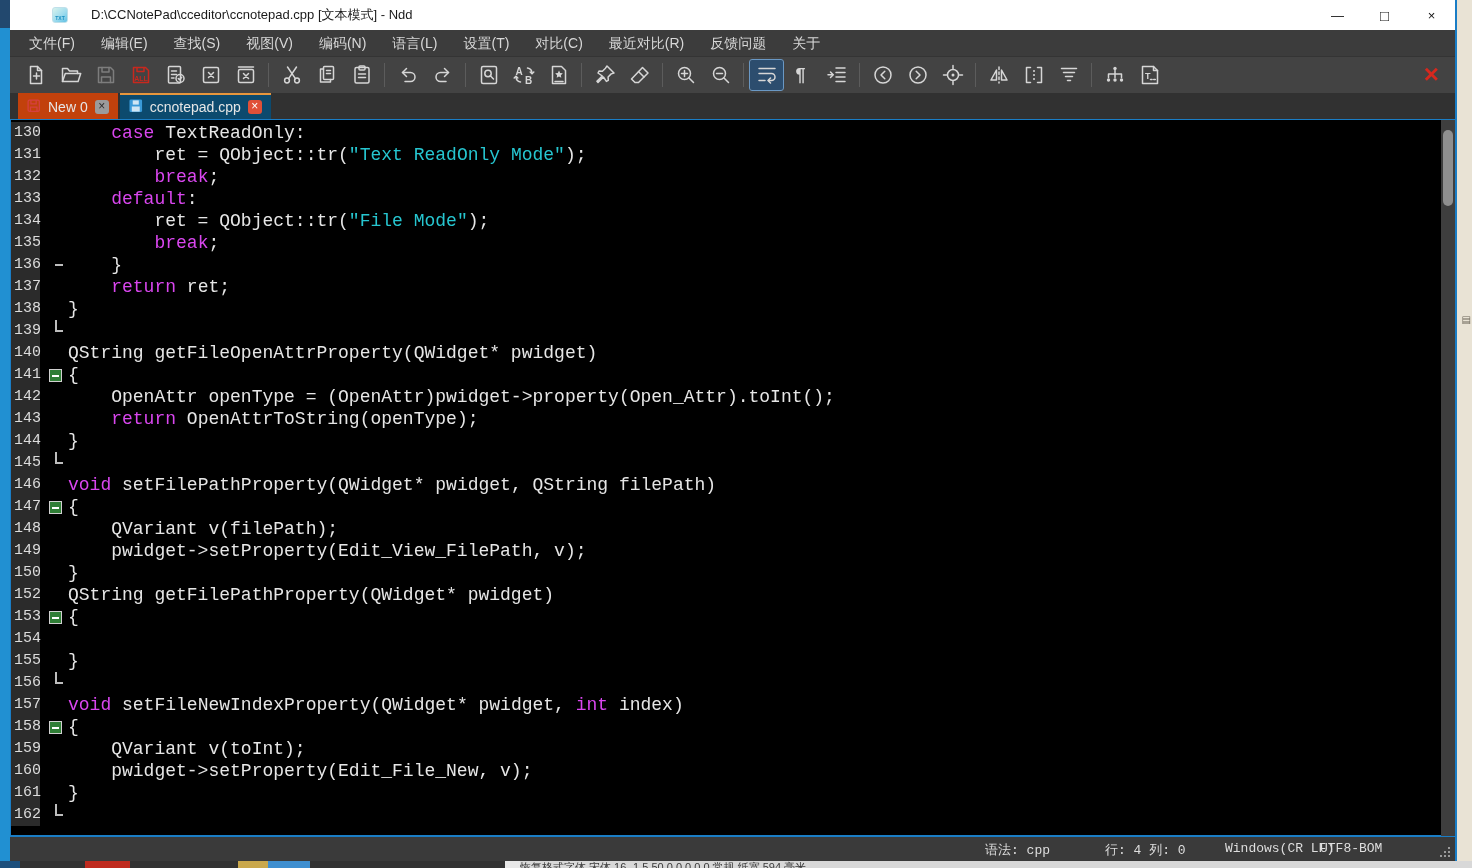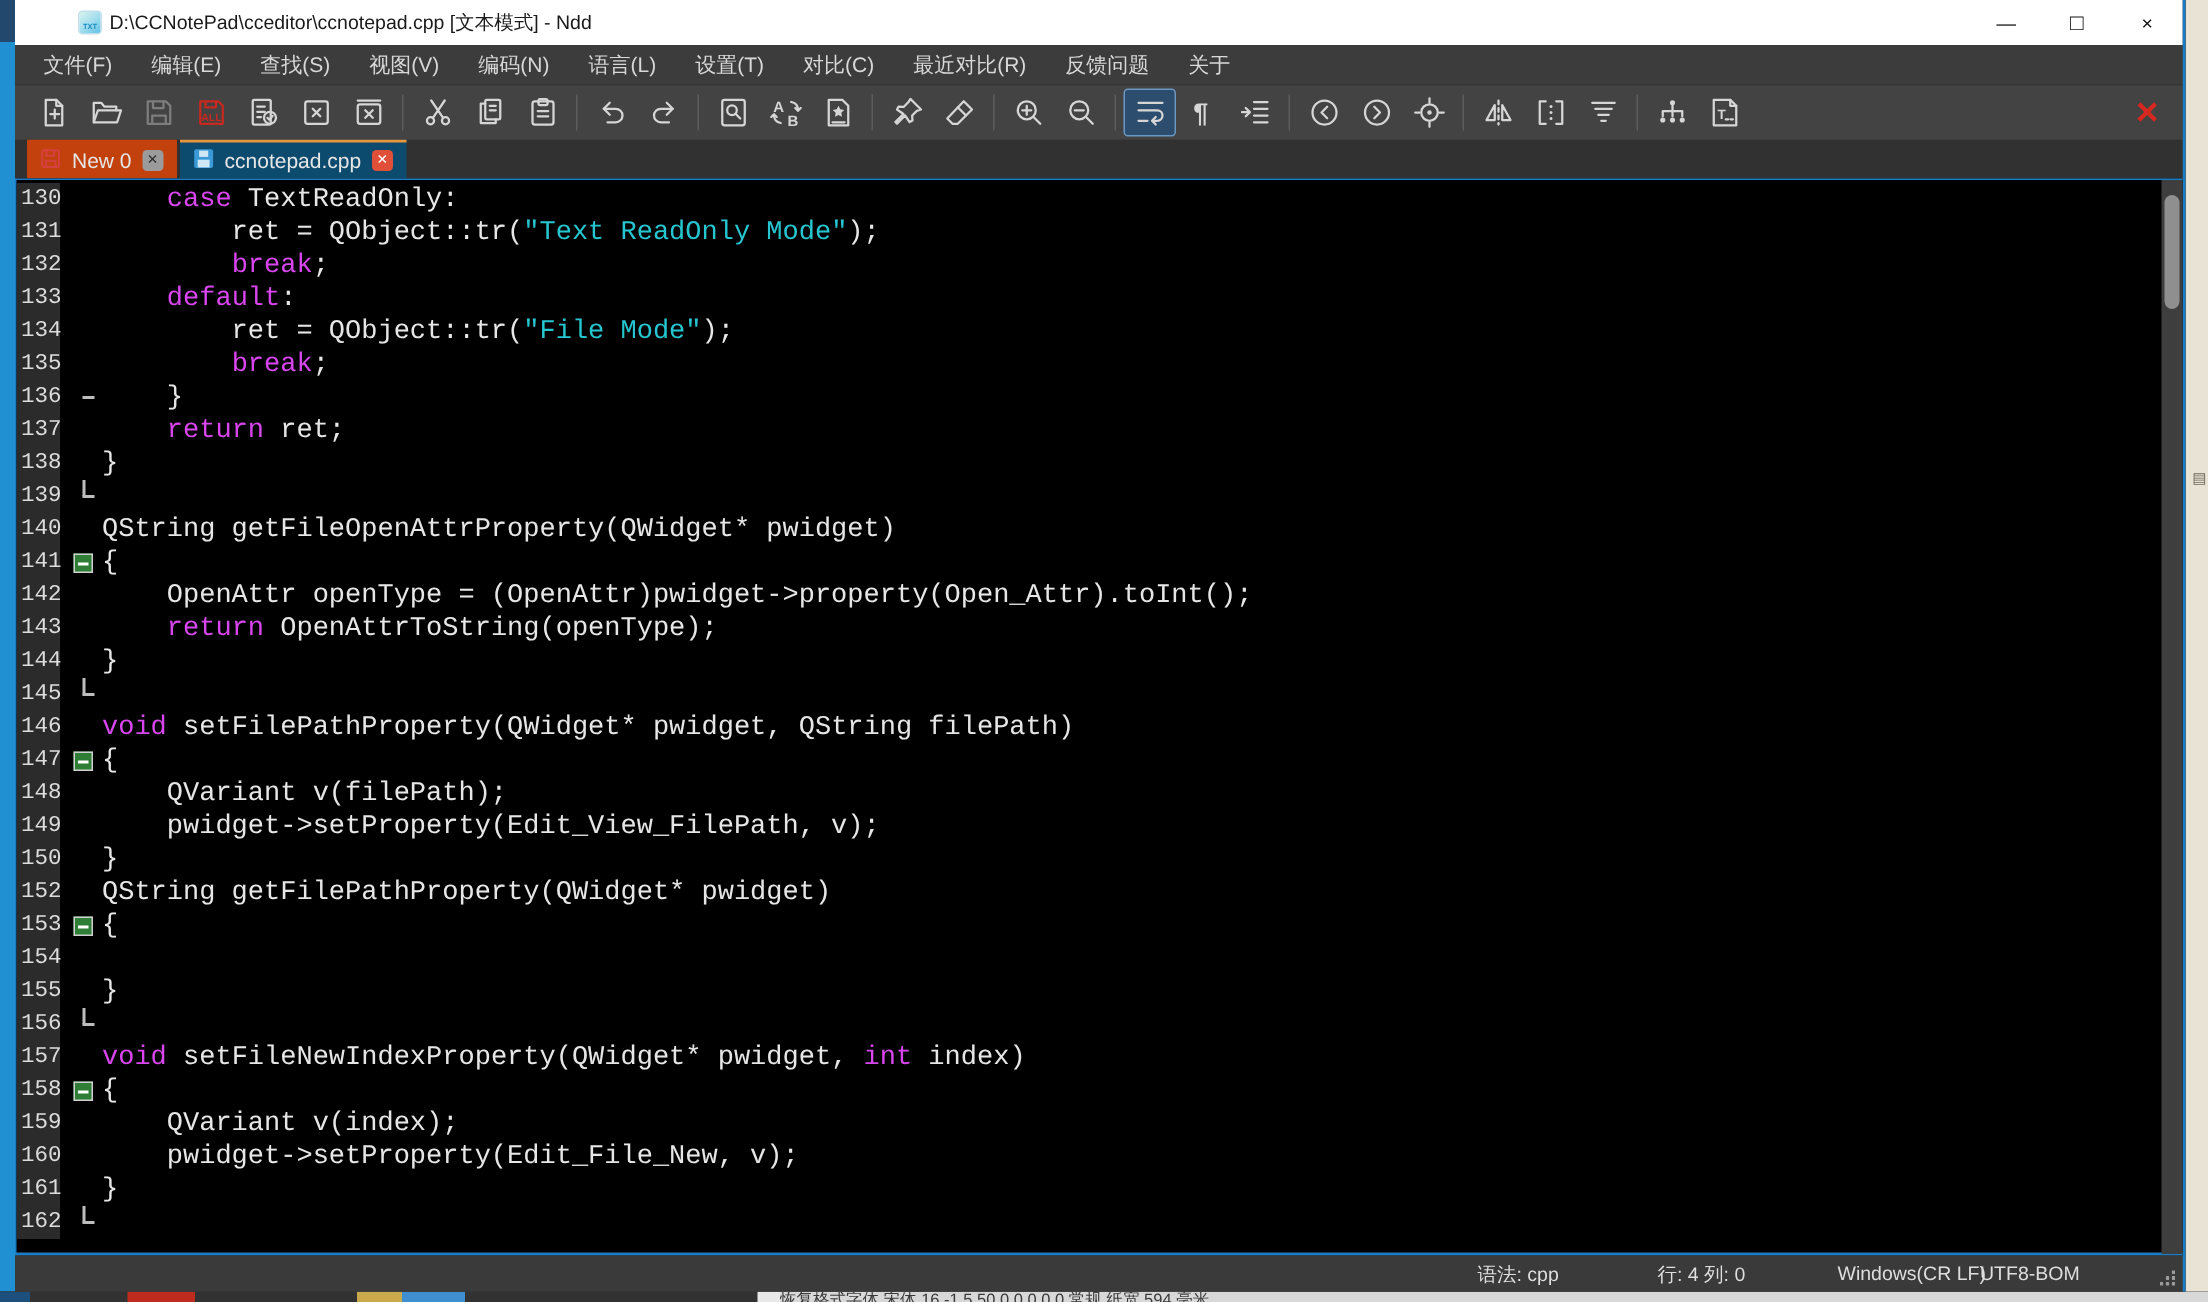--- a/index.html
+++ b/index.html
@@ -19,21 +19,21 @@
 
   
   .app{position:absolute;left:10px;top:0;width:1447px;height:861px;background:#3c3c3c;
     border-right:2px solid #1a7dc5}
 
   .titlebar{height:30px;background:#ffffff;position:relative;display:flex;align-items:center;padding-left:42px}
   .app-icon{width:16px;height:16px;border-radius:3px;flex:none;position:relative;
     background:linear-gradient(140deg,#d8f3ec 0%,#9fdcee 55%,#5fc0e4 100%);border:1px solid #bfe0ea}
   .app-icon::after{content:"TXT";position:absolute;left:0;right:0;bottom:1px;text-align:center;
     font-size:5px;font-weight:bold;color:#1b8fc0}
-  .title{font-size:13px;color:#1a1a1a;margin-left:5px;white-space:nowrap}
+  .title{font-size:13px;color:#1a1a1a;margin-left:23px;white-space:nowrap}
   .win-controls{position:absolute;right:0;top:0;height:30px;display:flex}
   .wc{width:47px;height:30px;display:flex;align-items:center;justify-content:center;
     color:#111;font-size:13px}
   .wc.max{font-size:15px}
 
   .menubar{height:27px;background:#3c3c3c;display:flex;align-items:flex-start;padding-left:6px;
     border-bottom:1px solid #343434}
   .menu-item{padding:0 13px;font-size:14px;color:#d8d8d8;line-height:26px;white-space:nowrap}
 
   .toolbar{height:36px;background:#434343;display:flex;align-items:center;padding-left:8px;position:relative}
@@ -76,21 +76,21 @@
   .fold.f-b .v{top:18px}
   .code{font:18px/22px "Liberation Mono","DejaVu Sans Mono",monospace;white-space:pre;
     color:#e6e6e6;padding-left:4px}
   .k{color:#d946ef}.s{color:#26c6d0}
 
   .vscroll{position:absolute;right:0;top:120px;width:14px;height:716px;background:#3e3e3e}
   .vthumb{position:absolute;left:2px;top:10px;width:10px;height:76px;border-radius:5px;background:#8f8f8f}
 
   .statusbar{position:absolute;left:0;top:837px;width:100%;height:24px;background:#3a3a3a;
     color:#dedede;font-size:13px}
-  .sitem{position:absolute;top:4px;font-family:Liberation Sans, sans-serif;white-space:nowrap}
+  .sitem{position:absolute;top:4px;font-family:Liberation Mono, monospace;white-space:nowrap}
   .grip{position:absolute;right:5px;bottom:4px;width:10px;height:10px;
     background:
       radial-gradient(circle at 9px 9px,#9a9a9a 1.2px,transparent 1.4px),
       radial-gradient(circle at 9px 5px,#9a9a9a 1.2px,transparent 1.4px),
       radial-gradient(circle at 5px 9px,#9a9a9a 1.2px,transparent 1.4px),
       radial-gradient(circle at 9px 1px,#9a9a9a 1.2px,transparent 1.4px),
       radial-gradient(circle at 5px 5px,#9a9a9a 1.2px,transparent 1.4px),
       radial-gradient(circle at 1px 9px,#9a9a9a 1.2px,transparent 1.4px)}
 </style>
 </head>
@@ -633,21 +633,21 @@
         </div>
         <div class="code"><span>{</span></div>
       </div>
       <div class="row">
         <div class="num">159</div>
         <div class="chg"></div>
         <div class="gpad"></div>
         <div class="fold f-l">
           <div class="v"></div>
         </div>
-        <div class="code"><span>    QVariant v(index);</span></div>
+        <div class="code"><span>    QVariant v(toInt);</span></div>
       </div>
       <div class="row">
         <div class="num">160</div>
         <div class="chg"></div>
         <div class="gpad"></div>
         <div class="fold f-l">
           <div class="v"></div>
         </div>
         <div class="code"><span>    pwidget-&gt;setProperty(Edit_File_New, v);</span></div>
       </div>

